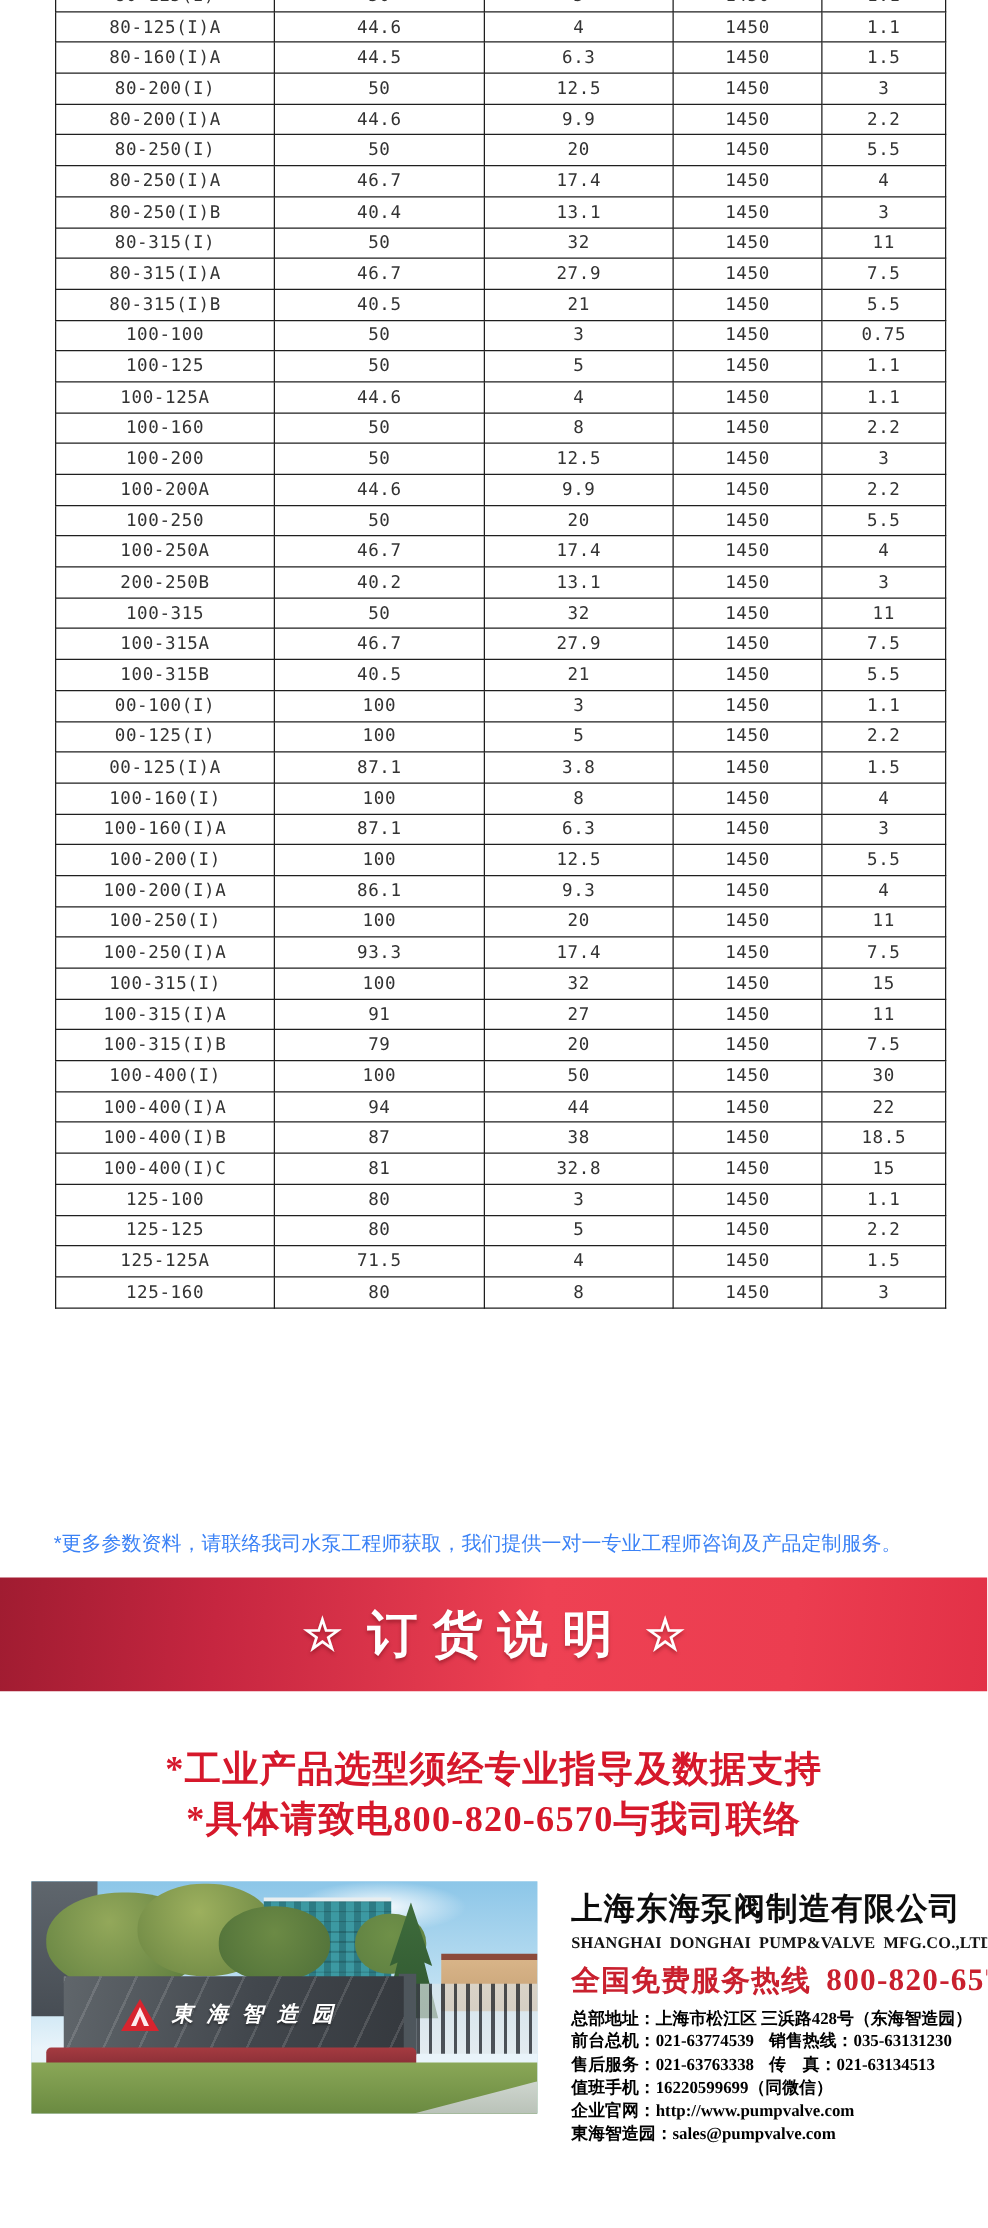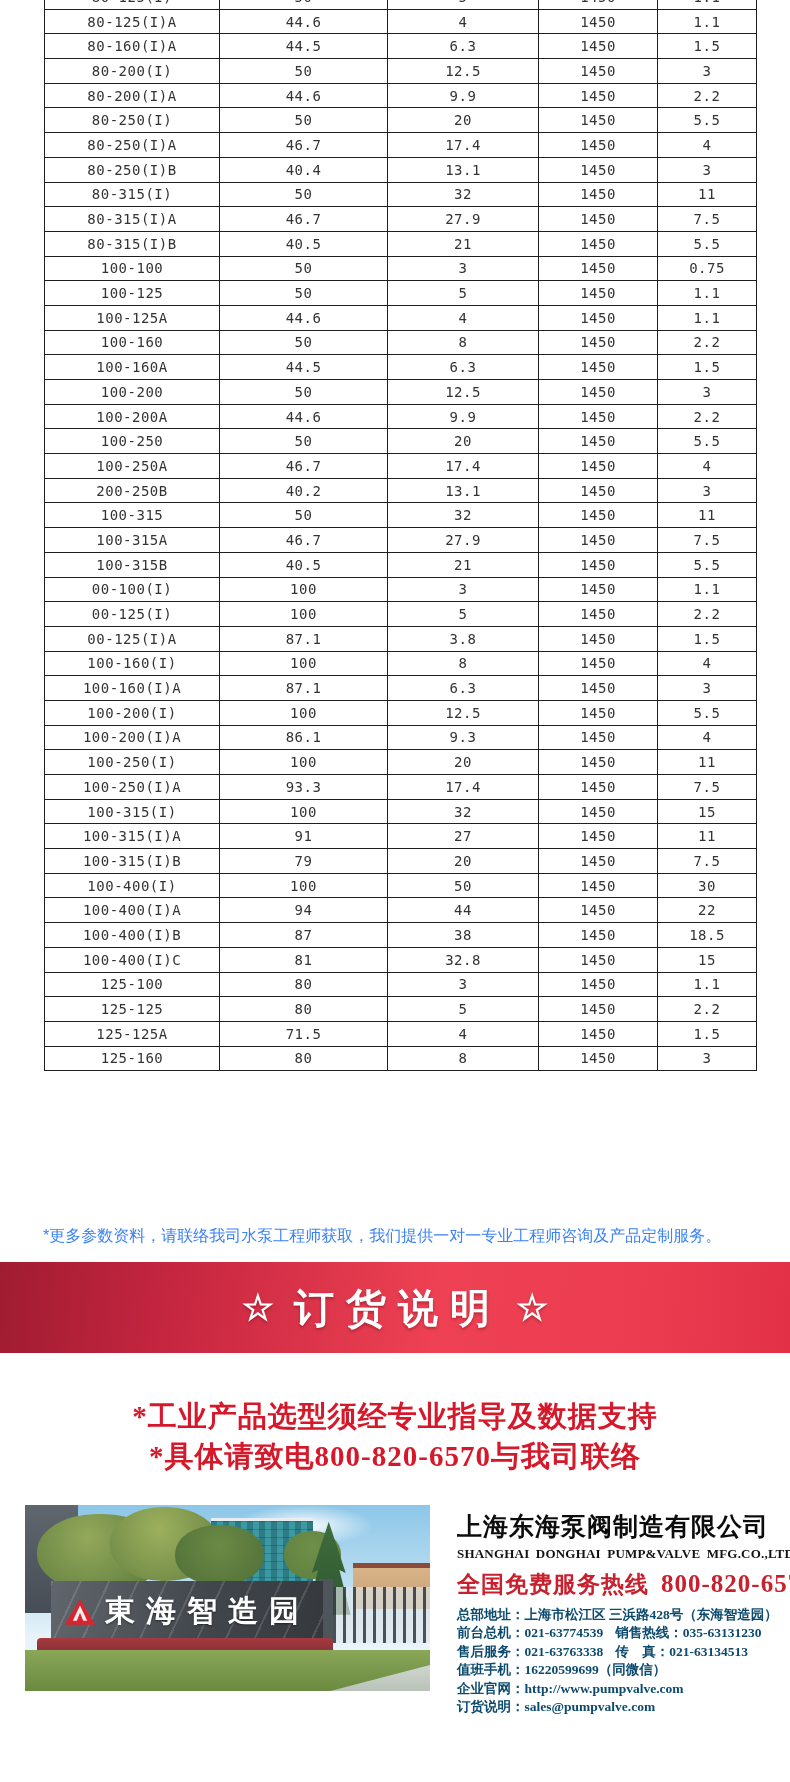--- a/index.html
+++ b/index.html
@@ -51,41 +51,41 @@
                   background:linear-gradient(#3f6d3c,#2f5630); }
   .photo .bldg-right { position:absolute; right:0; top:31%; width:19%; height:25%;
                   border-top:5px solid #8c4a3a; background:linear-gradient(#d8b488,#c49f74); }
   .photo .pillar { position:absolute; left:72.5%; top:40%; width:3.5%; height:35%; background:#4e565c; }
   .photo .fence { position:absolute; left:76%; top:44%; width:24%; height:30%; opacity:0.9;
                   background:repeating-linear-gradient(90deg, #3a3f45 0 3px, rgba(222,230,234,0.75) 3px 10px); }
   .photo .wall { position:absolute; left:6.5%; top:41%; width:67%; height:33%;
                   background:repeating-linear-gradient(115deg, rgba(255,255,255,0.13) 0 2px, transparent 2px 26px),
                              linear-gradient(100deg,#60666b,#42474d 55%,#35393e);
                   display:flex; align-items:center; justify-content:center; }
-  .photo .sign-text { color:#ffffff; font-size:30px; font-weight:bold; letter-spacing:11px; text-indent:5px;
-                  font-family:"Liberation Serif", serif; text-shadow:0 1px 2px rgba(0,0,0,0.45); white-space:nowrap; }
+  .photo .sign-text { color:#ffffff; font-size:17px; font-weight:bold; letter-spacing:11px; text-indent:5px;
+                  font-family:"Liberation Serif", serif; text-shadow:0 1px 2px rgba(0,0,0,0.45); white-space:nowrap;font-style:italic; }
   .photo .logo { margin-right:4px; flex:0 0 auto; }
   .photo .hedge { position:absolute; left:3%; top:71.5%; width:73%; height:11%; border-radius:4px;
                   background:linear-gradient(#a53a40,#7e2c33); }
   .photo .lawn { position:absolute; left:0; bottom:0; width:100%; height:22%;
                   background:linear-gradient(#8aa757,#6a8a41); }
   .photo .path { position:absolute; right:0; bottom:0; width:30%; height:14%;
                   background:linear-gradient(#cfd6cf,#b9c2b8); clip-path:polygon(18% 100%, 100% 0, 100% 100%); }
 
   
   .info { position:absolute; left:457px; top:1510px; width:310px; }
   .name-cn { font-size:25px; font-weight:bold; color:#0c0c0c; letter-spacing:1px; white-space:nowrap; }
   .name-en { margin-top:3px; font-size:13px; font-weight:bold; color:#121212; white-space:nowrap;
              font-family:"Liberation Serif", serif; letter-spacing:0.2px; word-spacing:3px; }
   .hotline { margin-top:7px; color:#c9202e; font-weight:bold; white-space:nowrap;
              font-family:"Liberation Serif", serif; }
   .hotline .lbl { font-size:23px; letter-spacing:1px; }
   .hotline .num { font-size:25px; margin-left:8px; letter-spacing:1px; }
   .contacts { margin-top:6px; font-family:"Liberation Serif", serif; font-weight:bold;
-              font-size:13.5px; color:#0c4a6e; line-height:18.4px; }
+              font-size:13.5px; color:#000000; line-height:18.4px; }
   .contact-line { white-space:nowrap; }
   .contact-line .p2 { margin-left:12px; }
 </style>
 </head>
 <body>
 
 <div class="page">
 
   <div class="table-wrap">
     <table class="spec">
@@ -194,27 +194,20 @@
             <td>4</td>
             <td>1450</td>
             <td>1.1</td>
           </tr>
           <tr>
             <td>100-160</td>
             <td>50</td>
             <td>8</td>
             <td>1450</td>
             <td>2.2</td>
-          </tr>
-          <tr>
-            <td>100-160A</td>
-            <td>44.5</td>
-            <td>6.3</td>
-            <td>1450</td>
-            <td>1.5</td>
           </tr>
           <tr>
             <td>100-200</td>
             <td>50</td>
             <td>12.5</td>
             <td>1450</td>
             <td>3</td>
           </tr>
           <tr>
             <td>100-200A</td>
@@ -464,18 +457,18 @@
       <div class="contact-line">
         <span>售后服务：</span><span>021-63763338</span><span class="p2">传　真：</span><span>021-63134513</span>
       </div>
       <div class="contact-line">
         <span>值班手机：</span><span>16220599699（同微信）</span>
       </div>
       <div class="contact-line">
         <span>企业官网：</span><span>http://www.pumpvalve.com</span>
       </div>
       <div class="contact-line">
-        <span>订货说明：</span><span>sales@pumpvalve.com</span>
+        <span>東海智造园：</span><span>sales@pumpvalve.com</span>
       </div>
     </div>
   </div>
 
 </div>
 
 </body></html>

